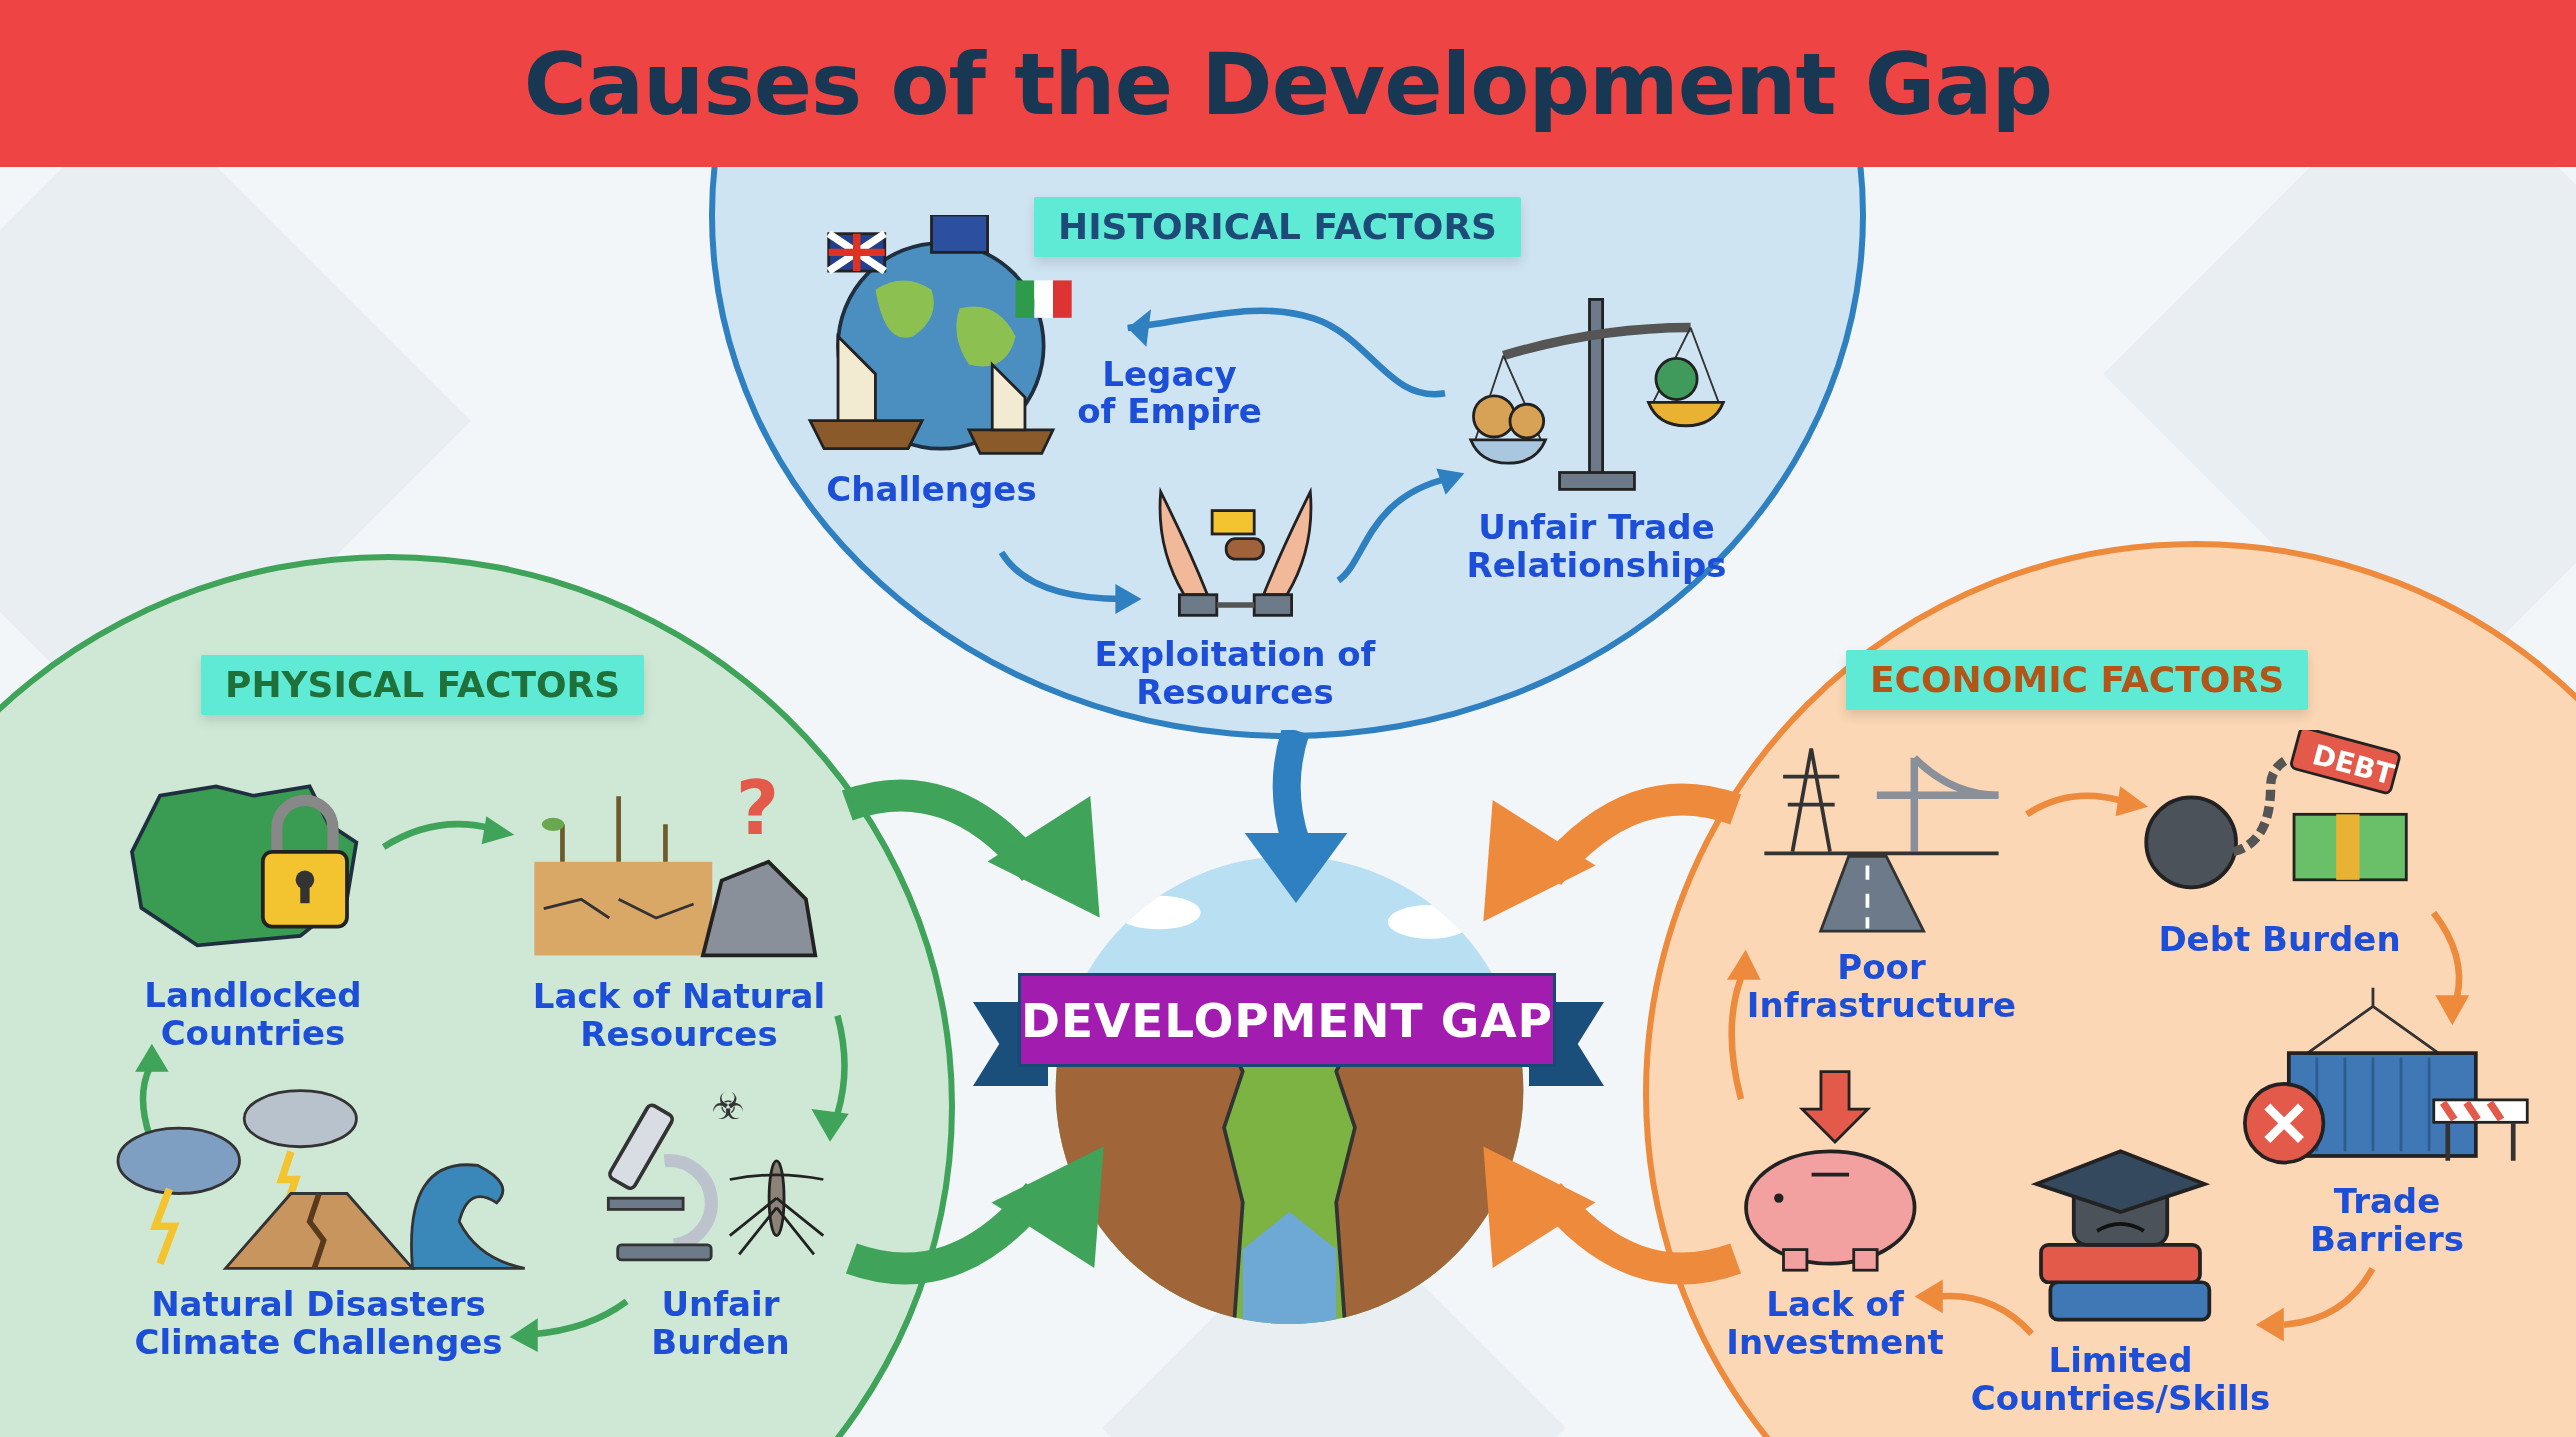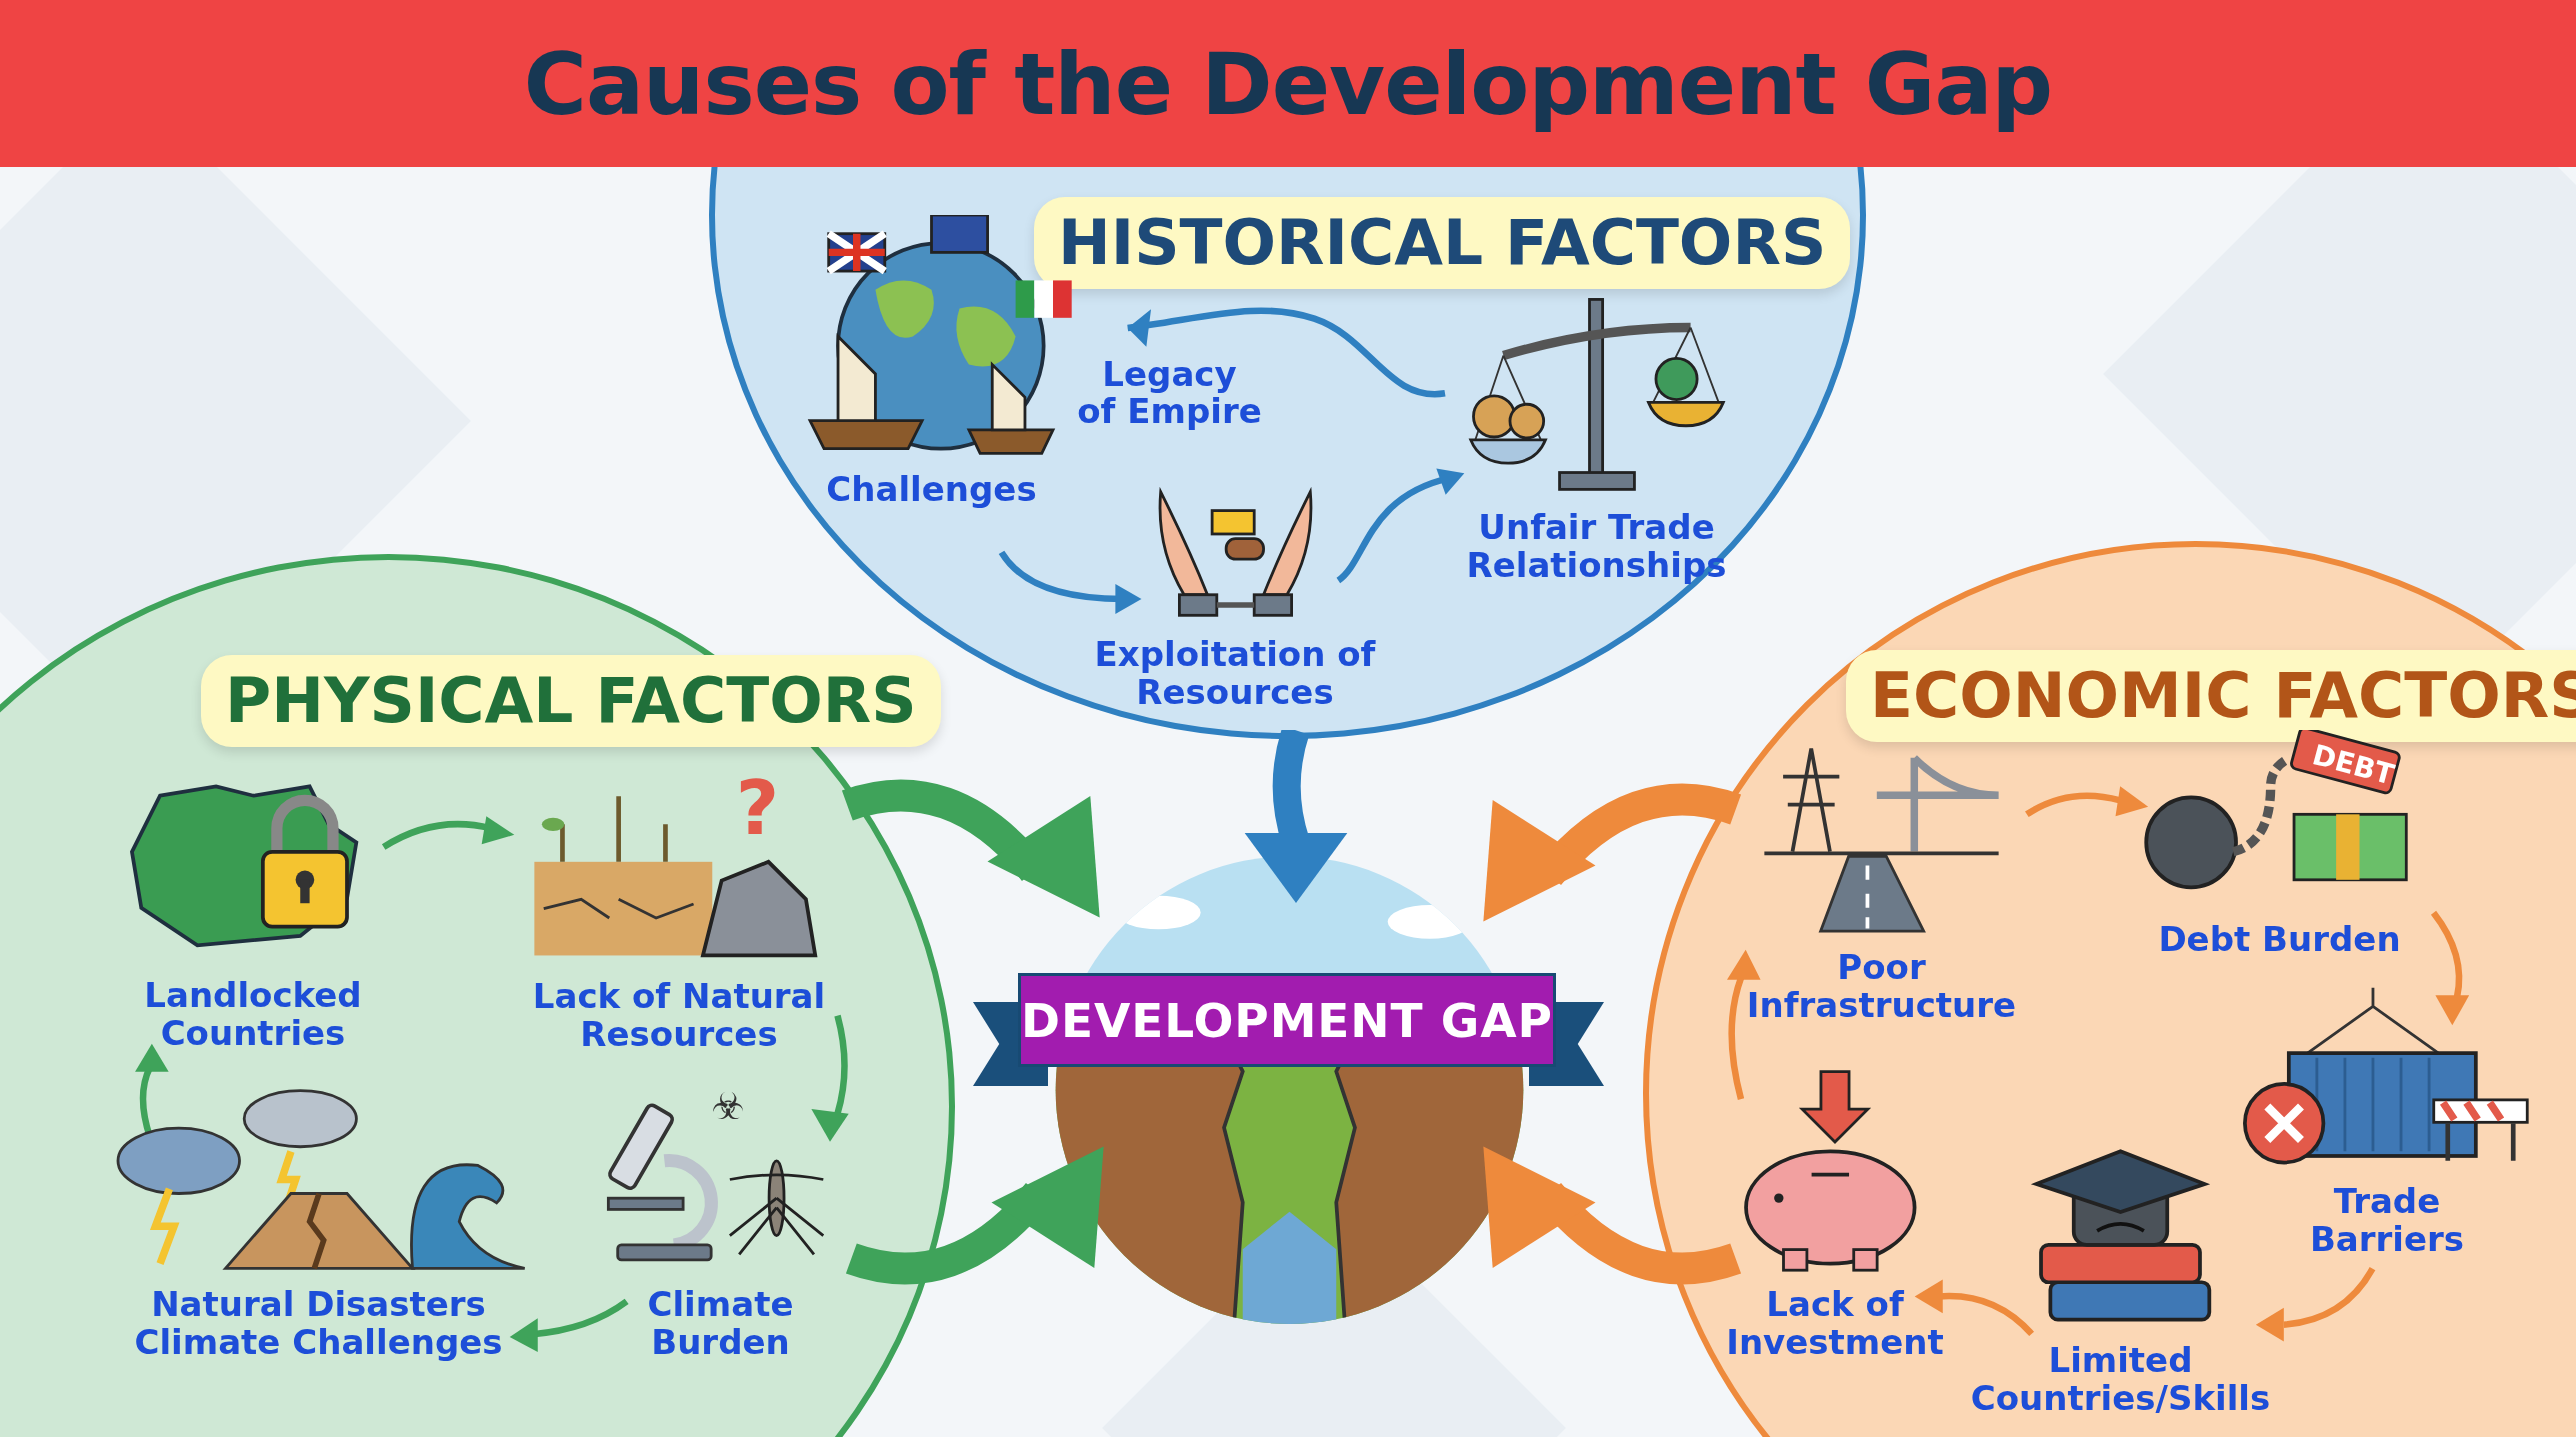--- a/index.html
+++ b/index.html
@@ -4,21 +4,21 @@
 <style>
   html,body{margin:0;padding:0;}
   body{width:2576px;height:1438px;position:relative;overflow:hidden;background:#f3f6f9;font-family:"DejaVu Sans","Liberation Sans",sans-serif;}
   .bgshape{position:absolute;background:#e9eef3;}
   .header{position:absolute;left:0;top:0;width:2576px;height:167px;background:#ef4444;display:flex;align-items:center;justify-content:center;z-index:5;}
   .header h1{margin:0;font-size:86px;font-weight:bold;color:#173753;letter-spacing:-0.9px;}
   .circle{position:absolute;border-radius:50%;box-sizing:border-box;}
   .c-hist{left:709px;top:-309px;width:1157px;height:1048px;background:#cfe4f3;border:6.6px solid #2f80c1;z-index:2;}
   .c-phys{left:-178px;top:554px;width:1133px;height:1105px;background:#cfe8d5;border:6.6px solid #3fa35a;z-index:2;}
   .c-econ{left:1643px;top:541px;width:1105px;height:1105px;background:#fbd7b5;border:6.6px solid #ee8a3c;z-index:2;}
-  .label-box{position:absolute;background:#fef9c3;border-radius:31px;box-shadow:0 5.6px 11.2px rgba(0,0,0,0.12);font-weight:bold;font-size:63px;padding:9.4px 24px;white-space:nowrap;z-index:6;}
+  .label-box{position:absolute;background:#5eead4;border-radius:2px;box-shadow:0 5.6px 11.2px rgba(0,0,0,0.12);font-weight:bold;font-size:36px;padding:9.4px 24px;white-space:nowrap;z-index:6;}
   .lb-hist{left:1034px;top:197px;color:#1e4a78;}
   .lb-phys{left:201px;top:655px;color:#20703a;}
   .lb-econ{left:1846px;top:650px;color:#b25518;}
   .item{position:absolute;text-align:center;z-index:6;}
   .item .lbl{font-weight:bold;font-size:34px;color:#1d4ed8;line-height:1.1;white-space:pre-line;}
   .icon{margin:0 auto 9.4px;}
   .arrow{position:absolute;z-index:4;}
   .center{position:absolute;left:1037px;top:847px;width:505px;height:477px;z-index:3;}
   .banner{position:absolute;left:1018px;top:973px;width:538px;height:94px;background:#a21caf;border:3.7px solid #174a73;box-sizing:border-box;display:flex;align-items:center;justify-content:center;z-index:7;}
   .banner span{color:#fff;font-weight:bold;font-size:47px;letter-spacing:0.9px;}
@@ -139,21 +139,21 @@
 <div class="item" style="left:599px;top:1086px;width:243px;">
   <svg class="icon" width="243" height="187" viewBox="0 0 260 200">
     <rect x="30" y="20" width="30" height="90" rx="6" fill="#d8dde3" stroke="#333" stroke-width="4" transform="rotate(30 45 65)"></rect>
     <path d="M70 80 a40 40 0 0 1 10 90" stroke="#bcc3cc" stroke-width="14" fill="none"></path>
     <rect x="10" y="120" width="80" height="12" fill="#6c7a89" stroke="#333" stroke-width="3"></rect>
     <rect x="20" y="170" width="100" height="16" rx="4" fill="#6c7a89" stroke="#333" stroke-width="3"></rect>
     <ellipse cx="190" cy="120" rx="8" ry="40" fill="#8b8378" stroke="#222" stroke-width="3"></ellipse>
     <path d="M140 100 q50 -10 100 0 M190 130 l-40 50 M190 130 l40 50 M190 120 l-50 40 M190 120 l50 40" stroke="#222" stroke-width="3" fill="none"></path>
     <text x="120" y="35" font-size="40" fill="#333" font-family="DejaVu Sans, sans-serif">☣</text>
   </svg>
-  <div class="lbl">Climate
+  <div class="lbl">Unfair
 Burden</div>
 </div>
 
 <div class="item" style="left:94px;top:1086px;width:449px;">
   <svg class="icon" width="412" height="187" viewBox="0 0 440 200">
     <ellipse cx="70" cy="80" rx="65" ry="35" fill="#7e9fc2" stroke="#333" stroke-width="3"></ellipse>
     <ellipse cx="200" cy="35" rx="60" ry="30" fill="#b8c2cc" stroke="#333" stroke-width="3"></ellipse>
     <path d="M60 110 l-15 40 h20 l-15 40" stroke="#f4c430" stroke-width="8" fill="none"></path>
     <path d="M190 70 l-10 30 h15 l-10 30" stroke="#f4c430" stroke-width="8" fill="none"></path>
     <path d="M120 195 l70 -80 h60 l70 80z" fill="#c8955e" stroke="#333" stroke-width="3"></path>

